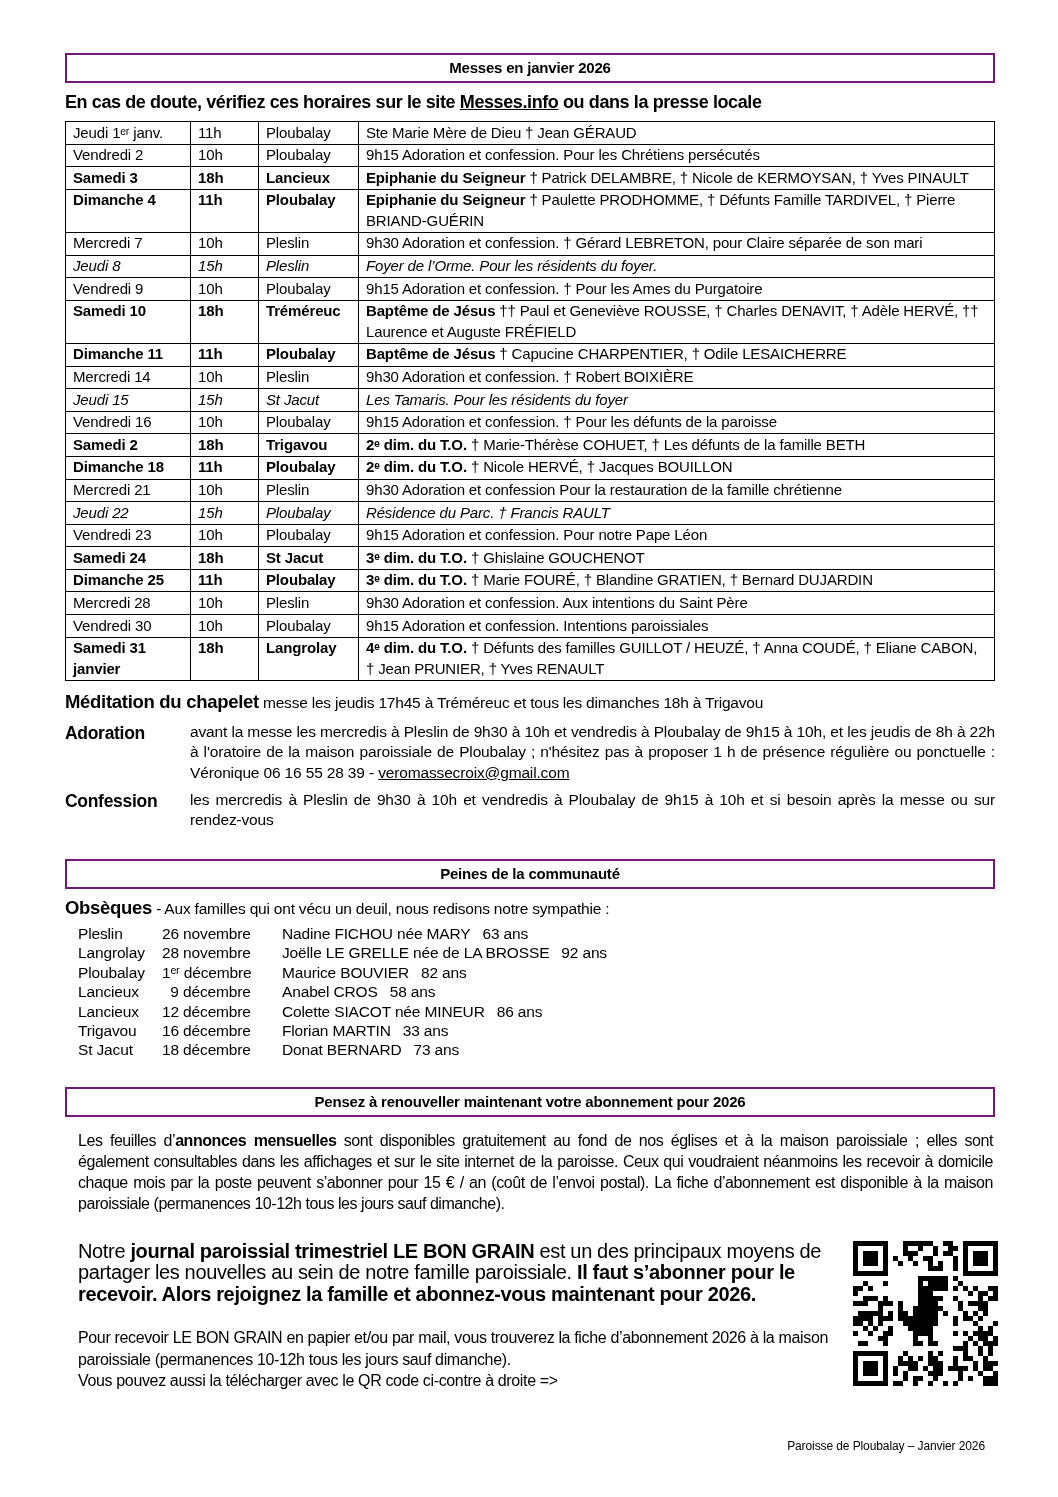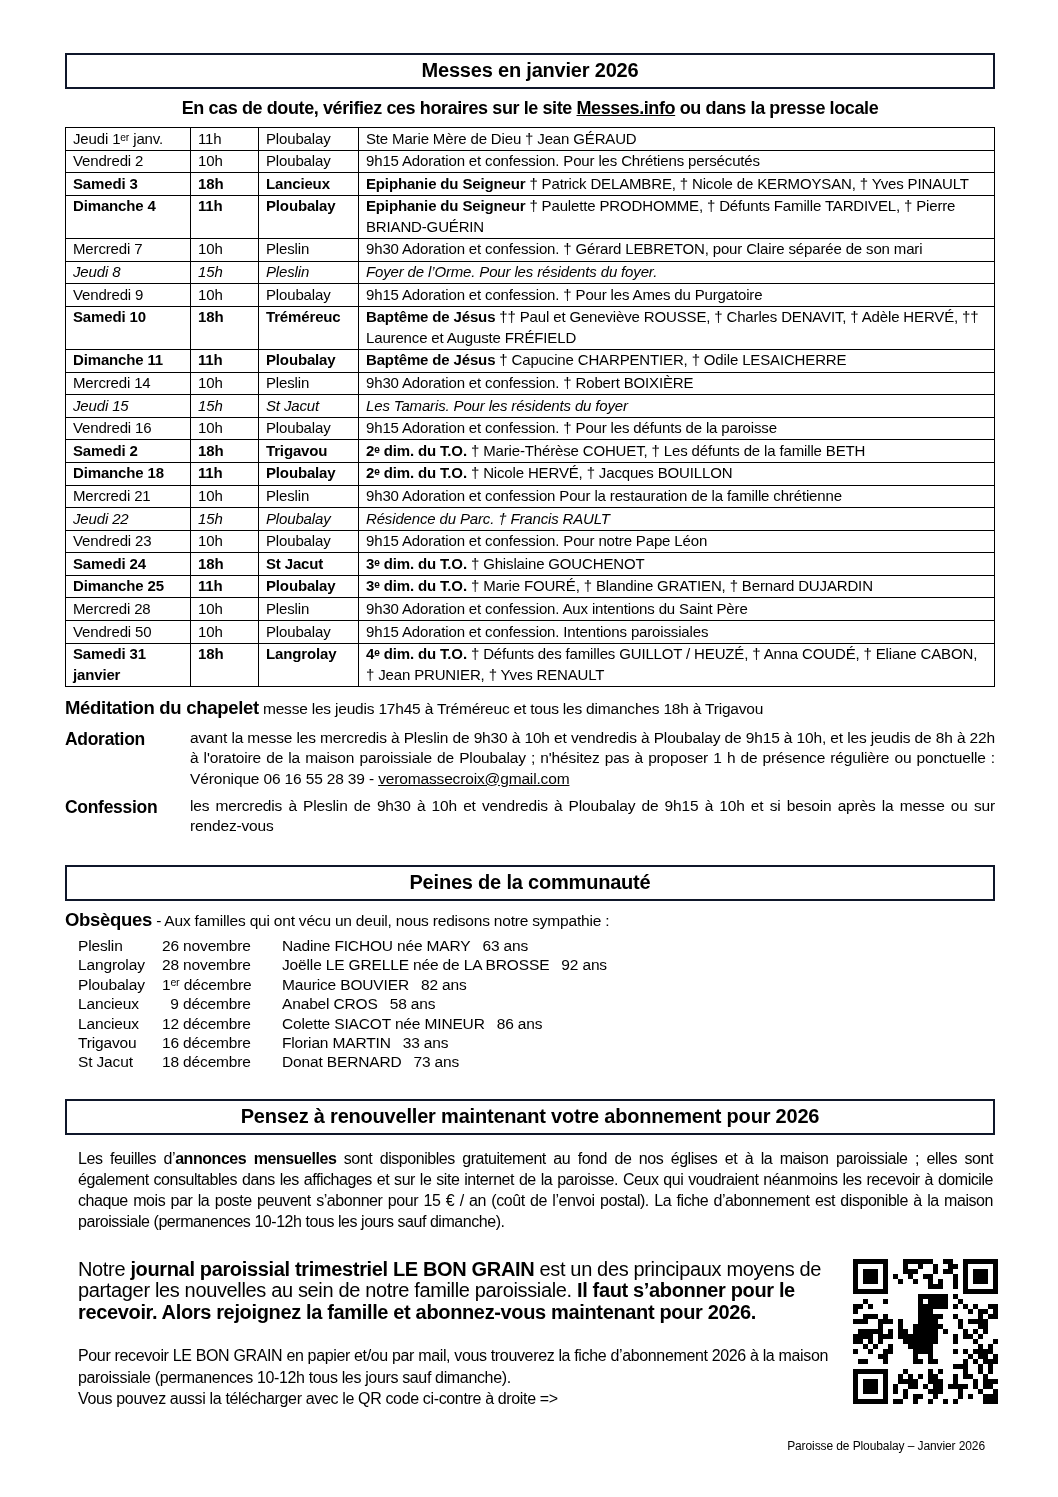--- a/index.html
+++ b/index.html
@@ -4,25 +4,25 @@
 <style>
   * { margin:0; padding:0; box-sizing:border-box; }
   html,body { background:#fff; }
   body {
     width:1058px; height:1497px; overflow:hidden; position:relative;
     font-family:"Liberation Sans","DejaVu Sans",sans-serif; color:#000;
   }
   .page { padding:53px 63px 0 65px; }
 
   .title-box {
-    border:2px solid #0f172a; text-align:center; font-weight:bold;
-    font-size:20px; padding:4px 2px 5px; letter-spacing:-0.2px;
+    border:2px solid #701a75; text-align:center; font-weight:bold;
+    font-size:15px; padding:4px 2px 5px; letter-spacing:-0.2px;
   }
   .subtitle {
-    text-align:center; font-weight:bold; font-size:18px;
+    font-weight:bold; font-size:18px;
     margin:9px 0 8px; letter-spacing:-0.4px;
   }
   .subtitle .link { text-decoration:underline; }
 
   table.mass { width:100%; border-collapse:collapse; table-layout:fixed; }
   table.mass td {
     border:1.5px solid #000; padding:0.5px 7px; font-size:15px;
     line-height:20.6px; vertical-align:top; letter-spacing:-0.15px;
   }
   td.c-day   { width:125px; }
@@ -219,21 +219,21 @@
         </tr>
 
         <tr>
           <td class="c-day">Mercredi 28</td>
           <td class="c-time">10h</td>
           <td class="c-place">Pleslin</td>
           <td class="c-desc"><span class="desc-lead"></span><span>9h30 Adoration et confession. Aux intentions du Saint Père</span></td>
         </tr>
 
         <tr>
-          <td class="c-day">Vendredi 50</td>
+          <td class="c-day">Vendredi 30</td>
           <td class="c-time">10h</td>
           <td class="c-place">Ploubalay</td>
           <td class="c-desc"><span class="desc-lead"></span><span>9h15 Adoration et confession. Intentions paroissiales</span></td>
         </tr>
 
         <tr class="bold">
           <td class="c-day">Samedi 31 janvier</td>
           <td class="c-time">18h</td>
           <td class="c-place">Langrolay</td>
           <td class="c-desc"><span class="desc-lead">4ᵉ dim. du T.O.</span><span> † Défunts des familles GUILLOT / HEUZÉ, † Anna COUDÉ, † Eliane CABON, † Jean PRUNIER, † Yves RENAULT</span></td>

